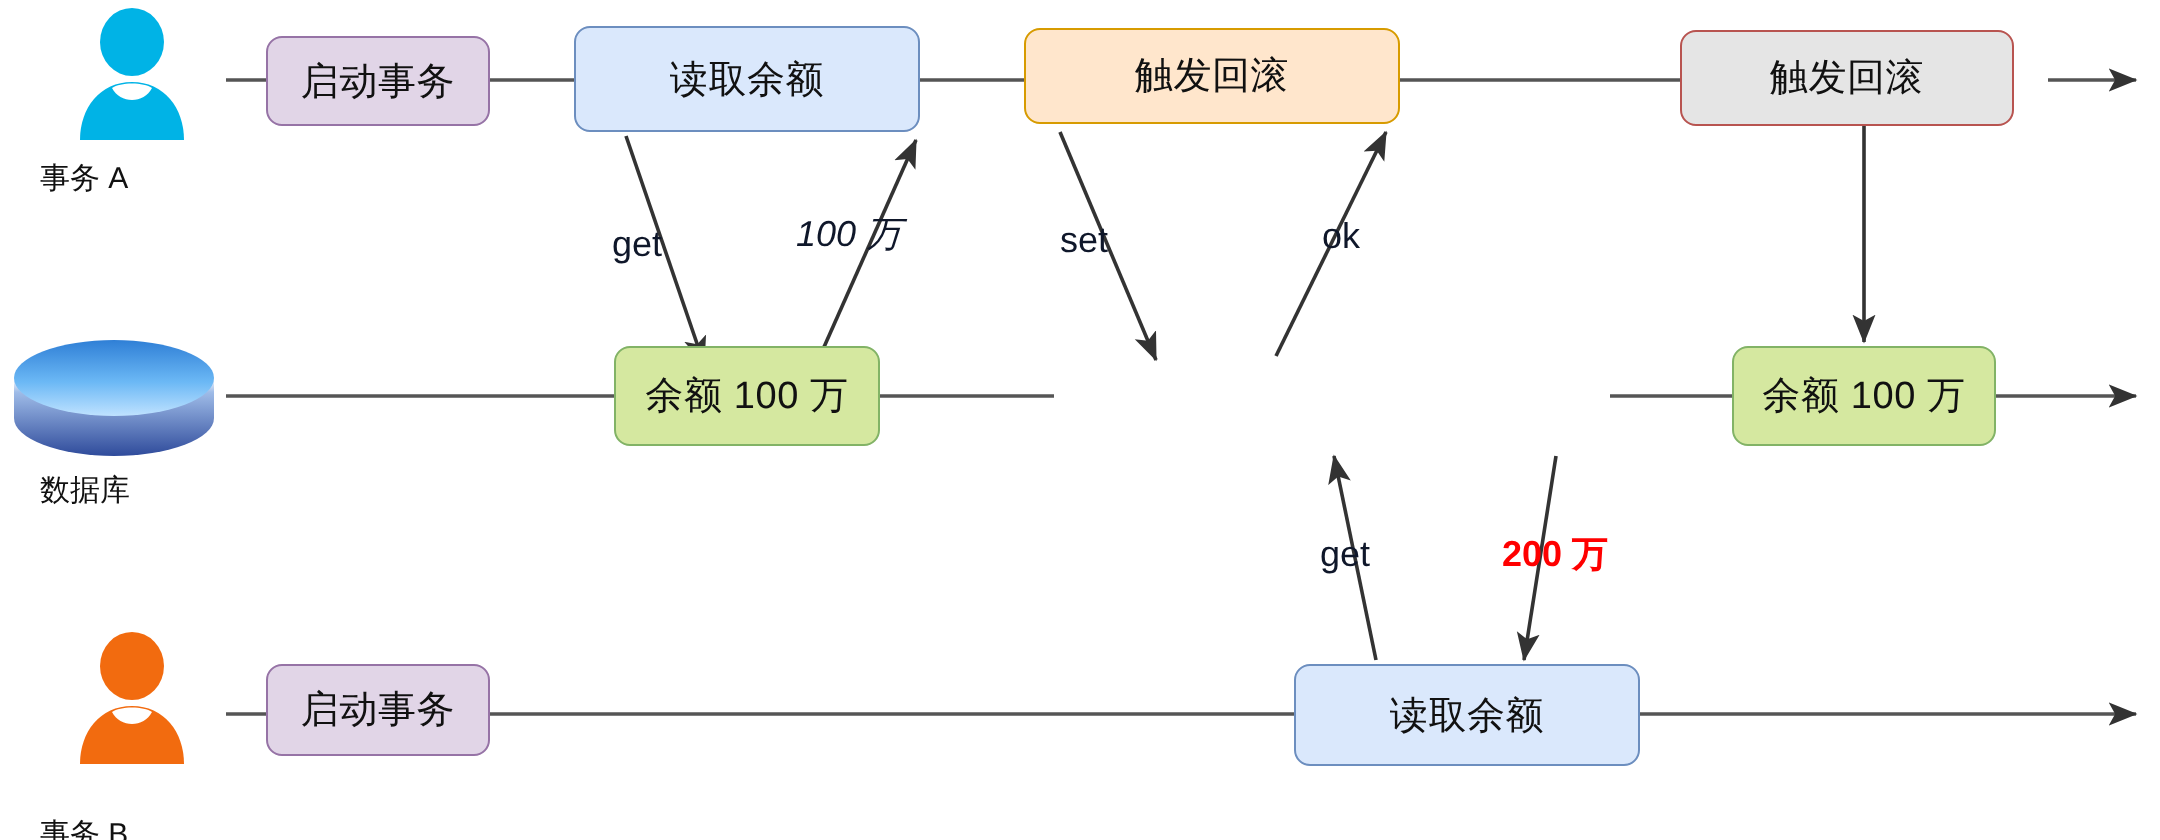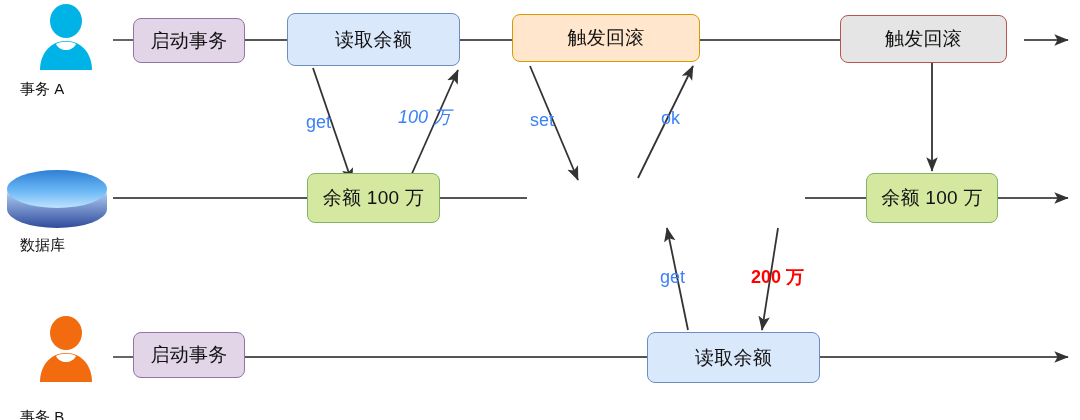--- a/index.html
+++ b/index.html
@@ -40,21 +40,21 @@
   }
   .lane-label {
     position: absolute;
     font-size: 15px;
     color: #111111;
     white-space: nowrap;
   }
   .edge-label {
     position: absolute;
     font-size: 18px;
-    color: #3b82f6;
+    color: #0f172a;
     white-space: nowrap;
   }
   .edge-label.warn {
     color: #ff0000;
     font-weight: bold;
   }
   .actor {
     position: absolute;
   }
 </style>

